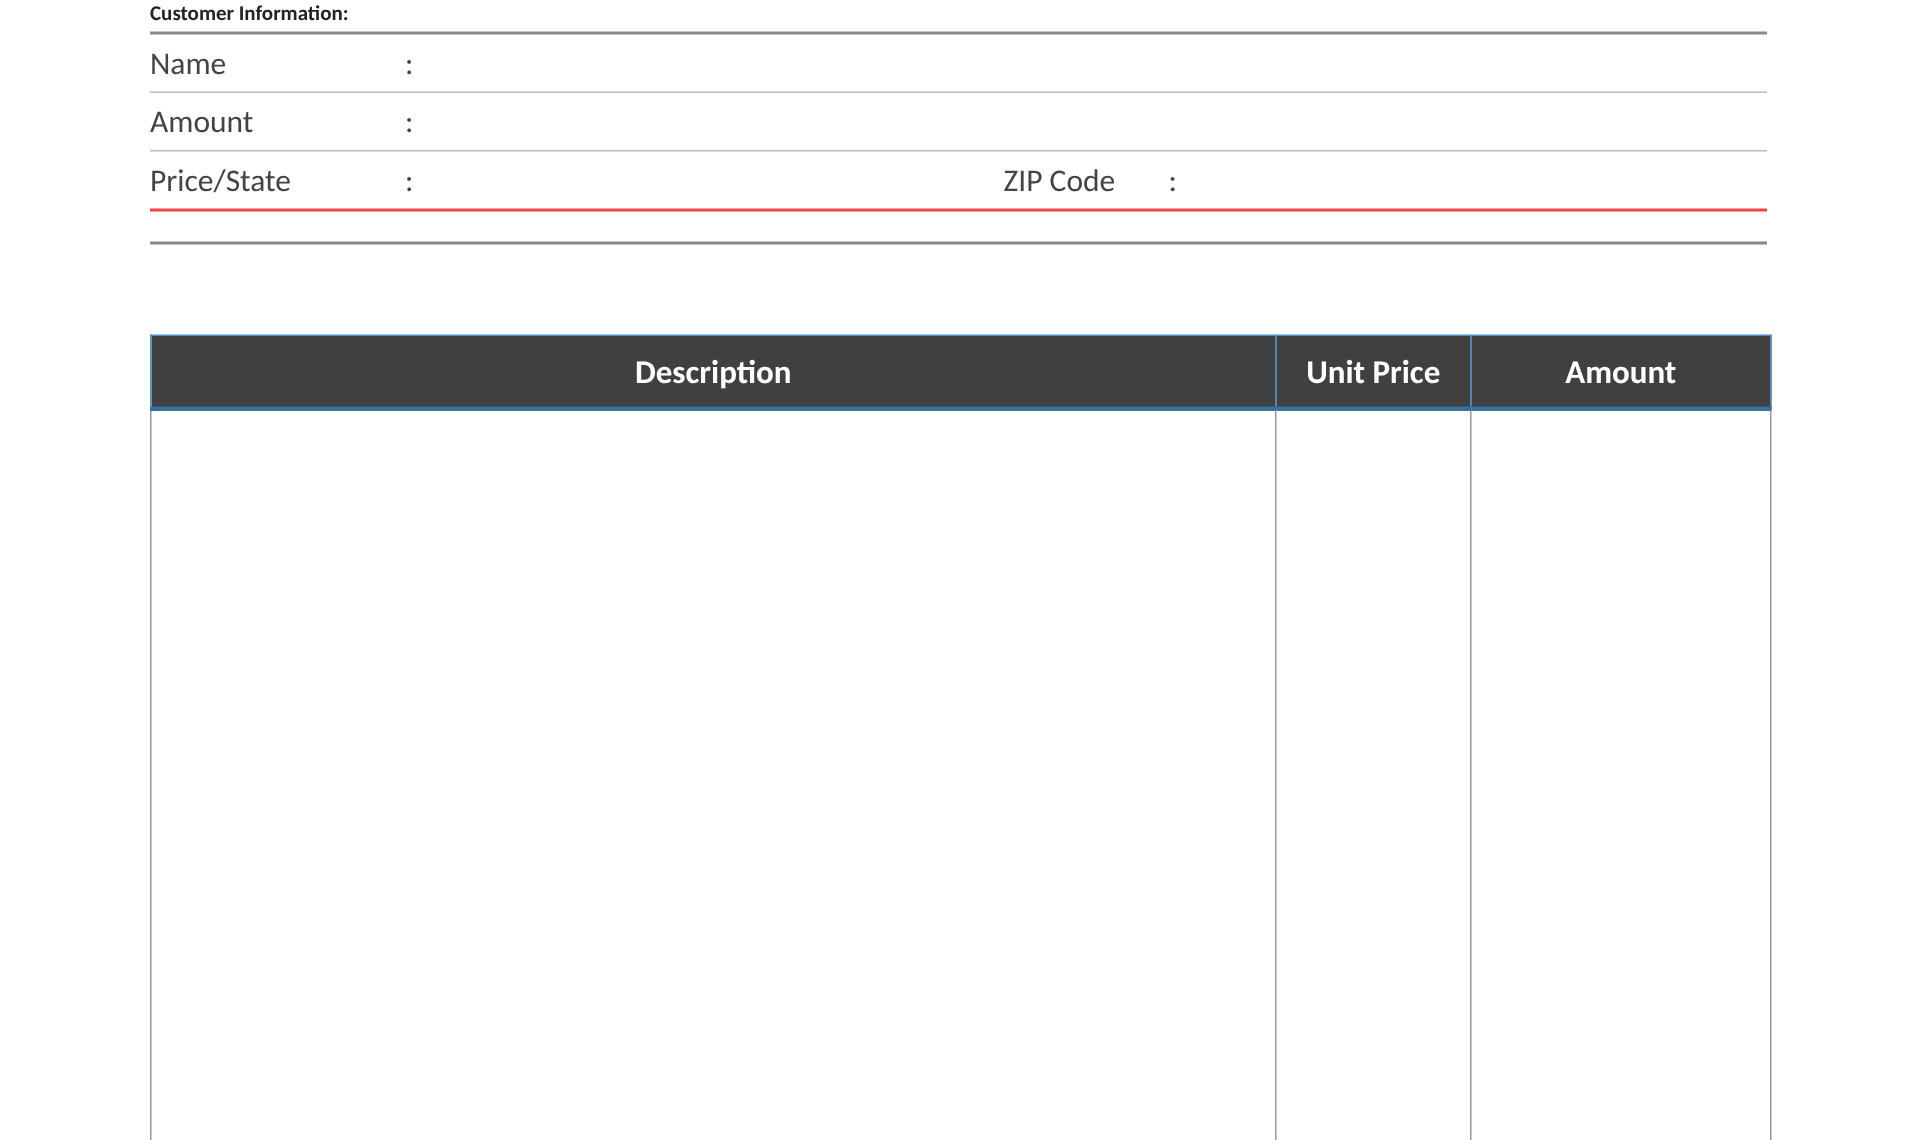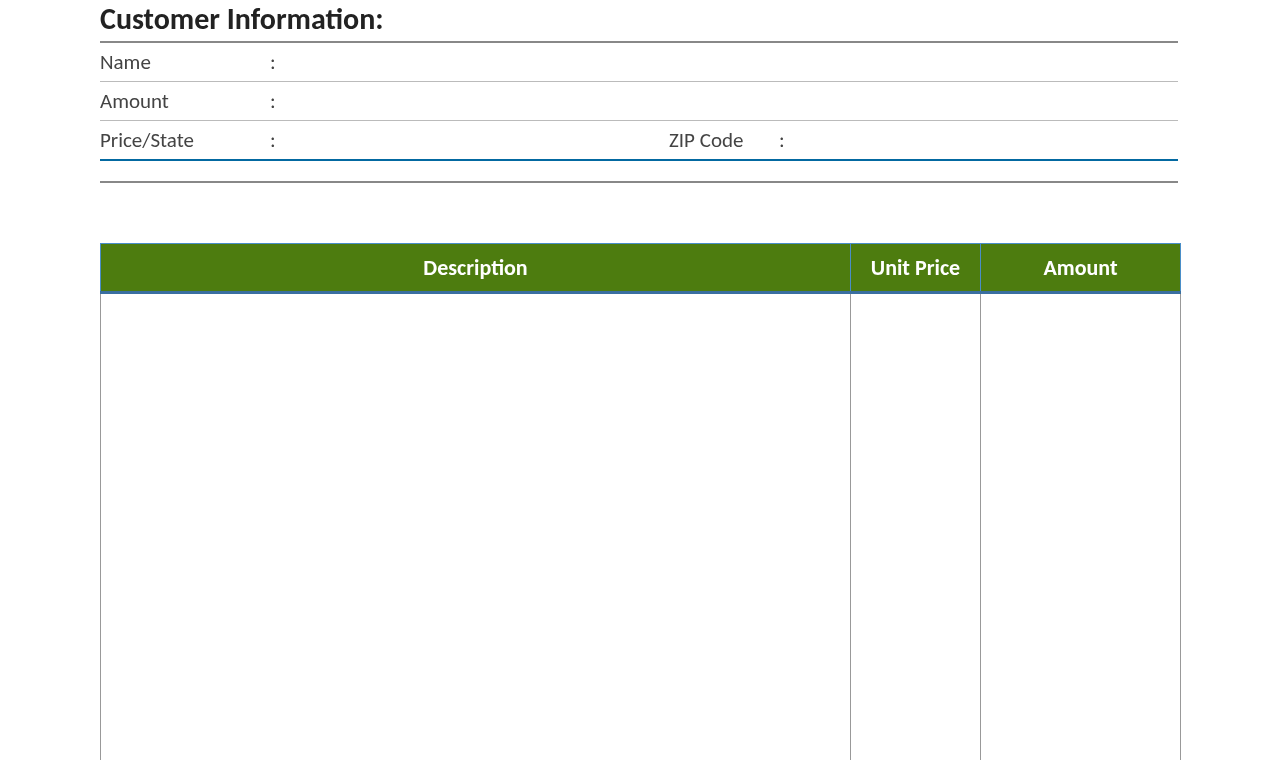--- a/index.html
+++ b/index.html
@@ -9,27 +9,27 @@
     width: 1278px;
     height: 760px;
     padding: 0;
     color: #333;
   }
   .page {
     padding: 0 100px;
   }
   .section-title {
     font-weight: bold;
-    font-size: 30px;
+    font-size: 14px;
     color: #222;
     padding-bottom: 4px;
   }
   .info-block {
     border-top: 2px solid #888;
-    border-bottom: 2px solid #0369a1;
+    border-bottom: 2px solid #ef4444;
     margin-bottom: 20px;
   }
   .info-row {
     display: flex;
     align-items: center;
     border-top: 1px solid #bbb;
     padding: 6px 0;
     font-size: 21px;
     color: #444;
   }
@@ -49,21 +49,21 @@
   .divider {
     border-top: 2px solid #888;
     margin: 20px 0 60px 0;
   }
   .items-table {
     width: 100%;
     border-collapse: collapse;
     table-layout: fixed;
   }
   .items-table thead th {
-    background: #4d7c0f;
+    background: #404040;
     color: #fff;
     font-weight: bold;
     font-size: 22px;
     padding: 10px 8px;
     border: 1px solid #4a8ec8;
     border-bottom: 3px solid #3a6fa0;
     text-align: center;
   }
   .items-table thead th:first-child { border-left: 1px solid #4a8ec8; }
   .items-table thead th:last-child { border-right: 1px solid #4a8ec8; }

